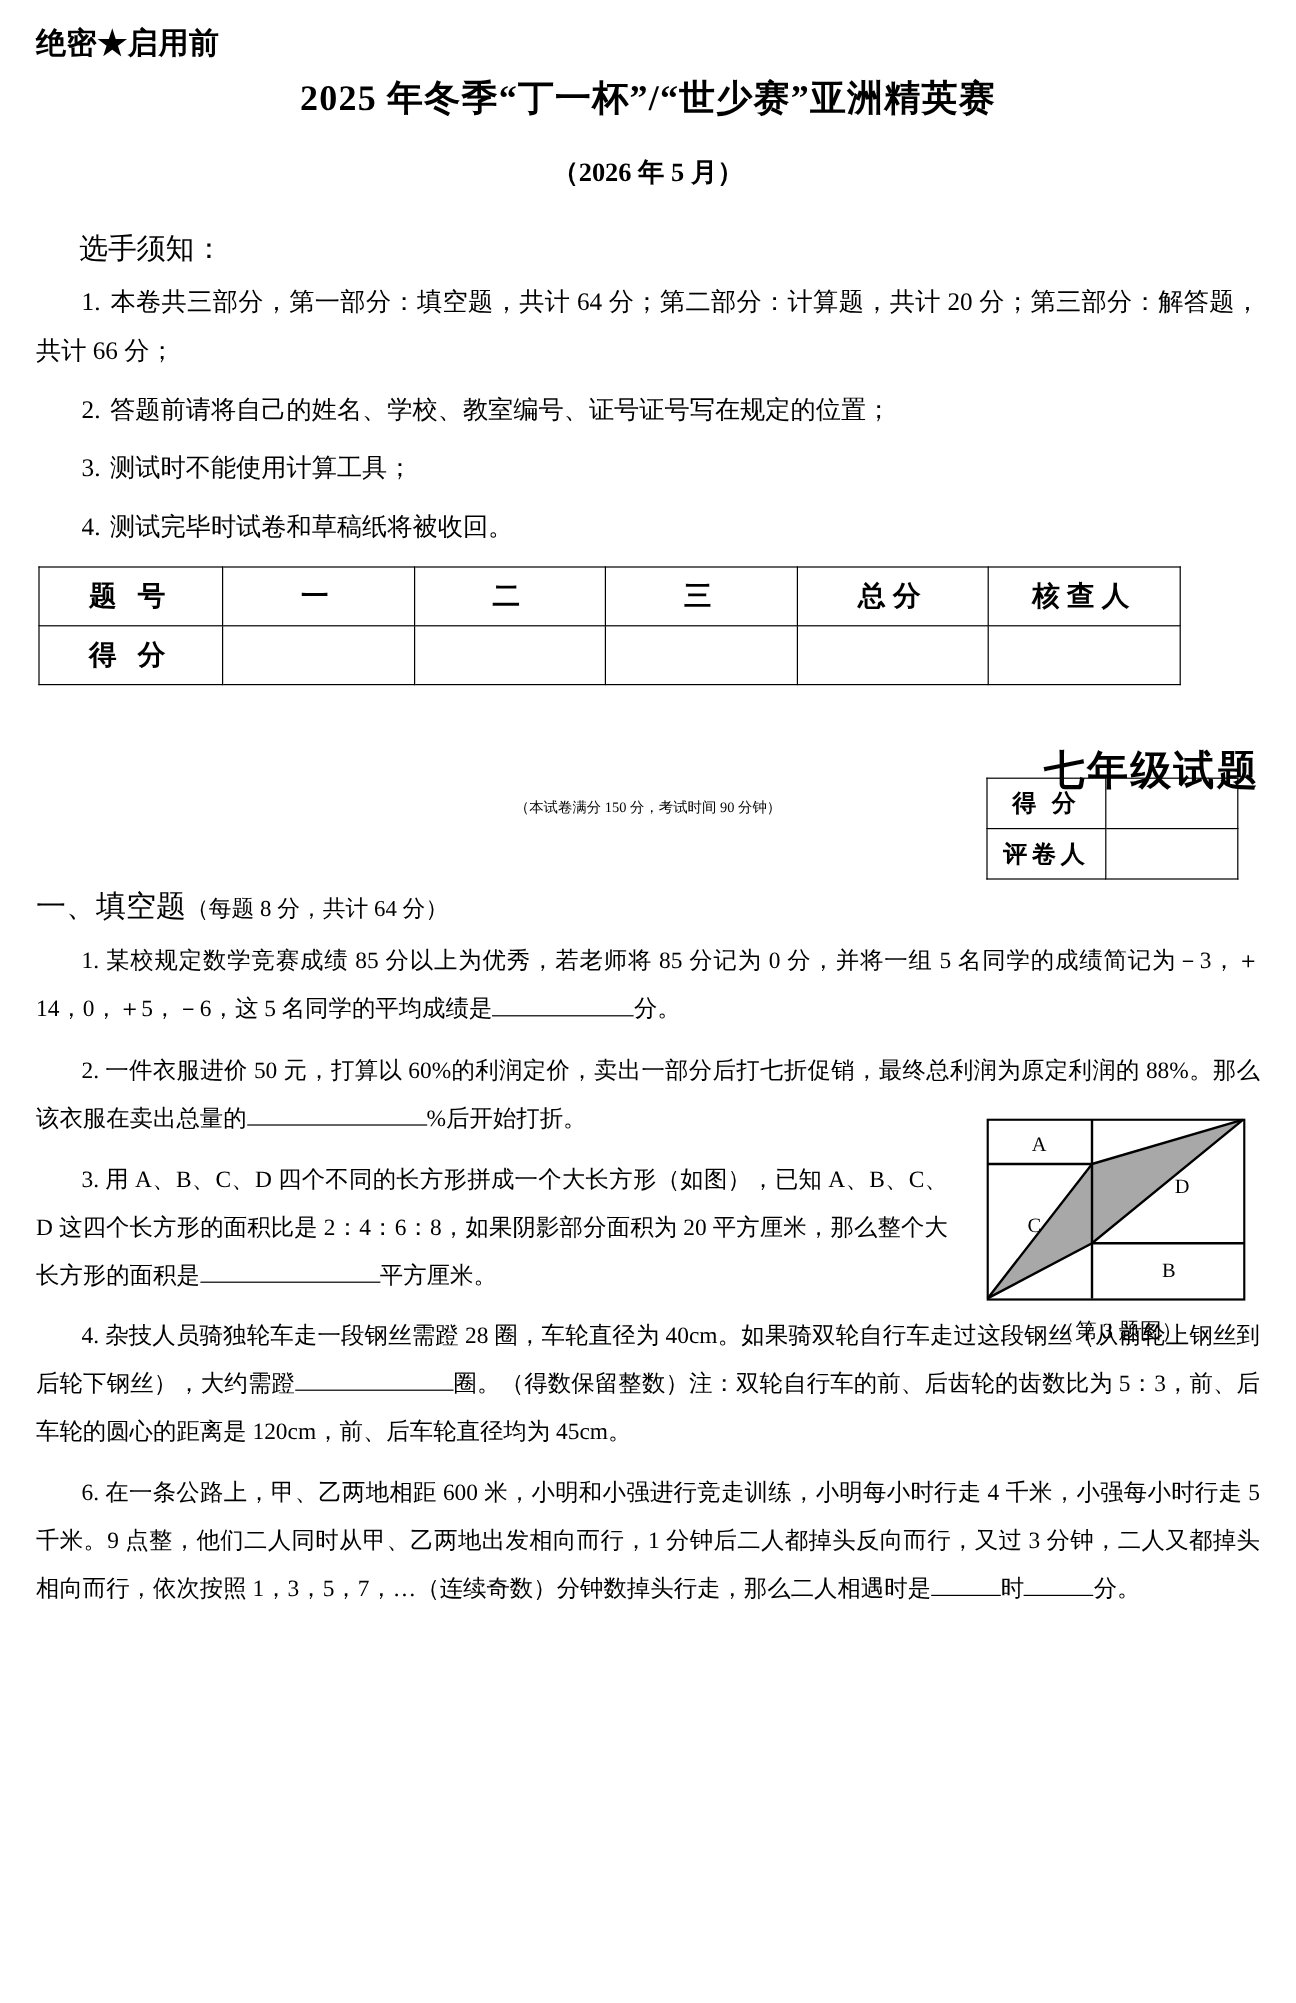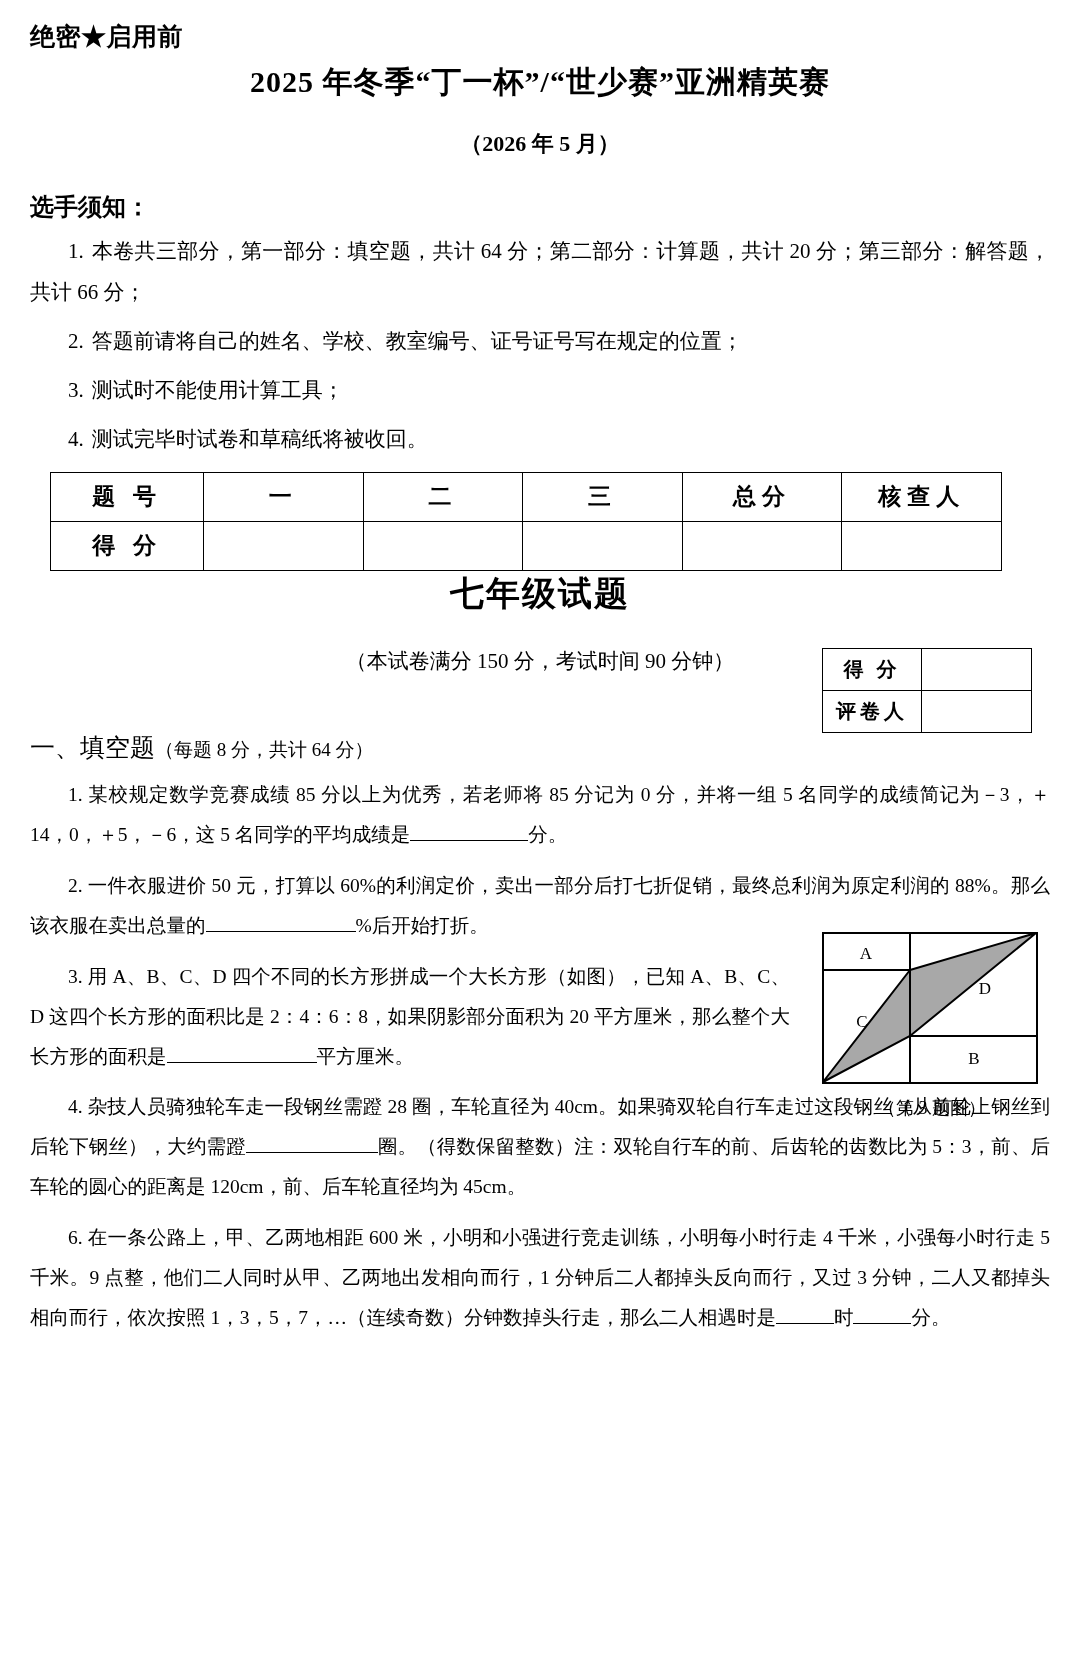--- a/index.html
+++ b/index.html
@@ -46,61 +46,62 @@
   .sub-title {
     text-align: center;
     font-size: 22px;
     font-weight: bold;
     margin-top: 26px;
   }
 
   
   .notice-title {
     font-size: 24px;
-    font-weight: bold;
+    font-weight: normal;
     margin-top: 32px;
+    margin-left: 36px;
   }
   .notice-item {
     font-size: 21px;
     line-height: 1.95;
     margin-top: 8px;
     text-align: justify;
   }
   .notice-item .num { margin-left: 38px; margin-right: 8px; }
 
   
   .score-table {
     border-collapse: collapse;
     width: 952px;
     margin-top: 12px;
-    margin-left: 20px;
+    margin-left: 2px;
     table-layout: fixed;
   }
   .score-table td {
     border: 1.6px solid #000;
     height: 48px;
     text-align: center;
     font-size: 23px;
     font-weight: bold;
     letter-spacing: 6px;
     padding: 0;
   }
   .score-table td.lead { width: 152px; }
 
   
   .grade-title {
-    text-align: center;
+    text-align: right;
     font-size: 34px;
     font-weight: bold;
+    margin-top: 48px;
     letter-spacing: 2px;
   }
   .grade-note {
     text-align: center;
-    font-size: 21px;
-    margin-top: 30px;
+    font-size: 12px;
   }
 
   
   .marker-box {
     position: absolute;
     right: 48px;
     top: 648px;
     border-collapse: collapse;
     table-layout: fixed;
     width: 210px;

